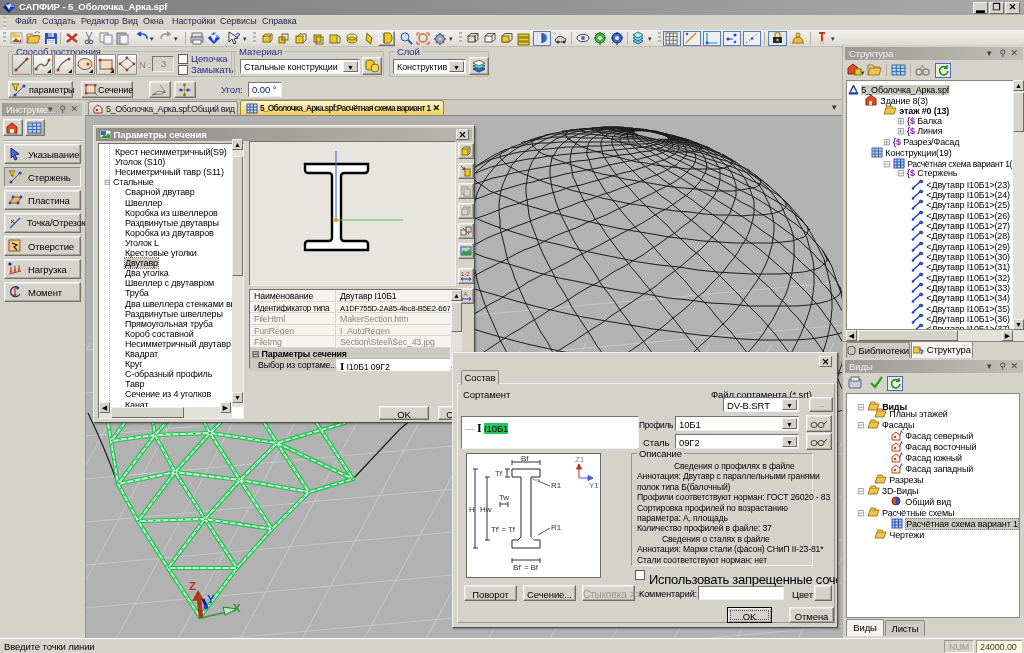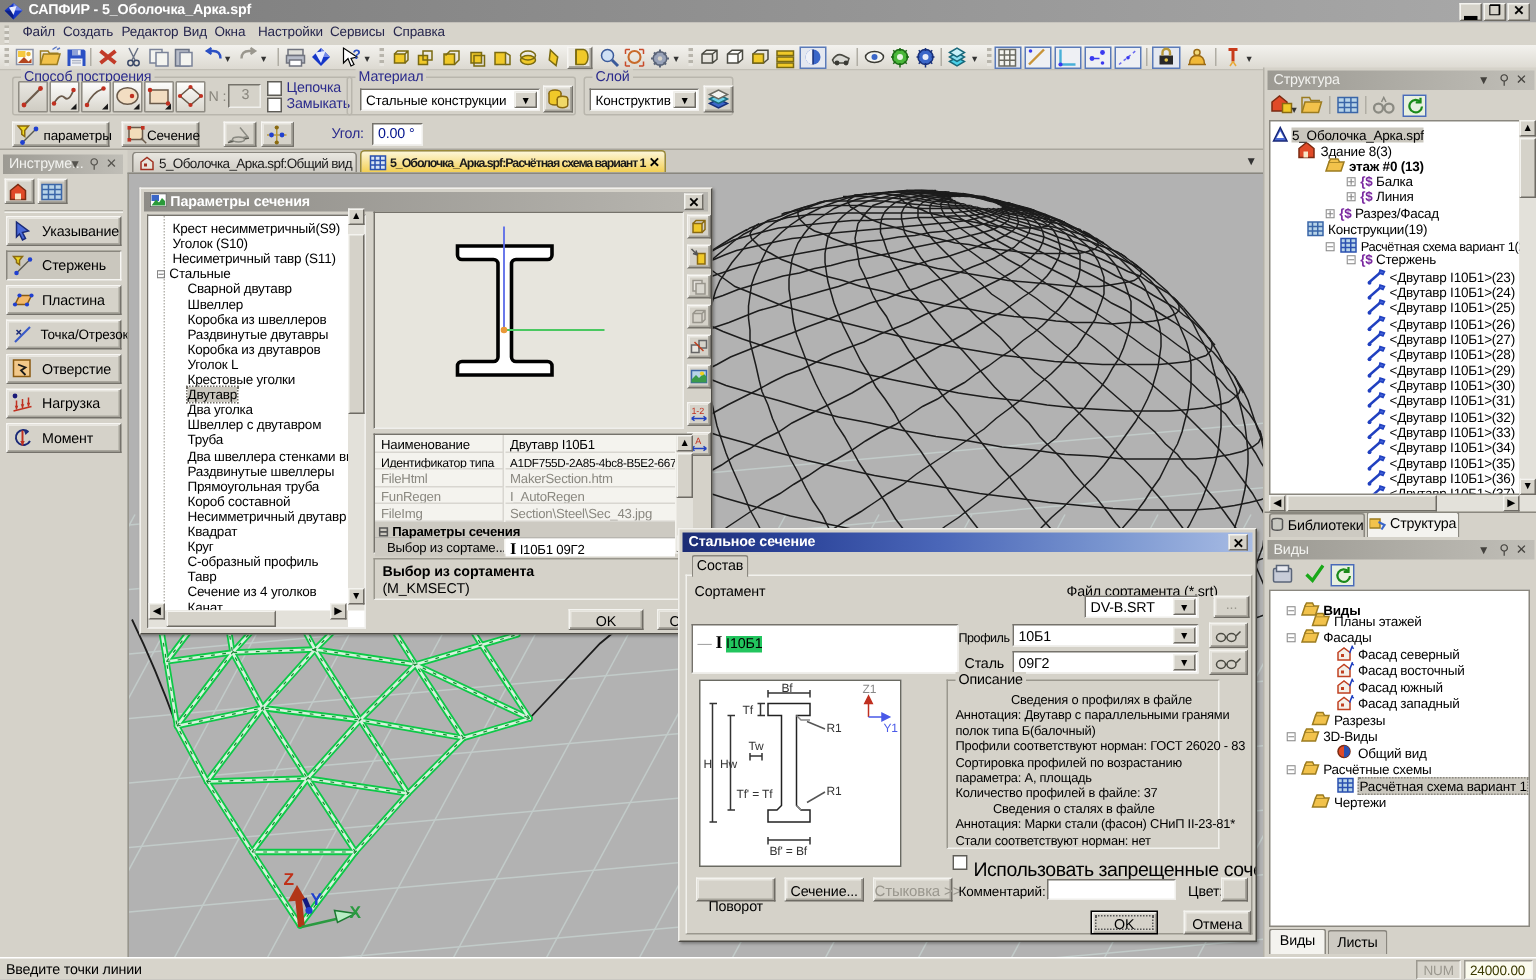--- a/index.html
+++ b/index.html
@@ -1019,30 +1019,25 @@
         <div style="position:absolute;left:87px;top:46.0px;right:0;height:11.5px;border-bottom:1px solid #d8d6d0;padding:1px 0 0 3px;white-space:nowrap;color:#8a8880;overflow:hidden">Section\Steel\Sec_43.jpg</div>
    <div style="position:absolute;left:0;top:57.5px;width:100%;height:11.5px;background:#cdcac2;border-bottom:1px solid #b8b6b0;padding:1px 0 0 2px;font-weight:bold"><span style="color:#555">⊟</span> Параметры сечения</div>
    <div style="position:absolute;left:0;top:69.0px;width:86px;height:12px;background:#cdcac2;padding:1px 0 0 8px;overflow:hidden;white-space:nowrap">Выбор из сортаме...</div>
         <div style="position:absolute;left:87px;top:69.0px;right:0;height:12px;background:#fff;padding:1px 0 0 3px"><b style="font-family:'Liberation Serif',serif;font-size:11px">I</b> I10Б1 09Г2</div>
   </div>
   <div class="abs sb" style="left:357px;top:164px;width:11px;height:78px"></div>
   <div class="sbtn" style="left:357px;top:164px">▲</div>
   <div class="sbtn" style="left:357px;top:231px">▼</div>
   <div class="sthumb" style="left:357px;top:176px;width:11px;height:30px"></div>
 
-  <div class="abs" style="left:155px;top:246px;width:213px;height:28px;border:1px solid;border-color:#9a978e #f2f1ed #f2f1ed #9a978e;background:#d5d2c9">
-    <div style="position:absolute;left:5px;top:3px;font-weight:bold">Выбор из сортамента</div>
-    <div style="position:absolute;left:5px;top:14px">(M_KMSECT)</div>
-  </div>
   <div class="pbtn" style="left:285px;top:280px;width:50px;height:14px;padding-top:2px">OK</div>
   <div class="pbtn" style="left:344px;top:280px;width:50px;height:14px;padding-top:2px">Отмена</div>
 </div>
 
 <div id="dlg2" class="dlg" style="left:452px;top:352px;width:386px;height:276px;overflow:hidden">
-  <div class="dtitle" style="background:linear-gradient(90deg,#1c2c74 0%,#2a4298 18%,#4a66b8 45%,#7a96d0 75%,#a8bce4 100%)">Стальное сечение</div>
   <div class="xbtn" style="right:5px;top:3px">✕</div>
   <div class="abs" style="left:4px;top:30px;width:378px;height:240px;border:1px solid;border-color:#f2f1ed #9a978e #9a978e #f2f1ed"></div>
   <div class="abs" style="left:8px;top:17px;width:38px;height:15px;background:#d5d2c9;border:1px solid #8a877f;border-bottom:1px solid #d5d2c9;border-radius:2px 2px 0 0;text-align:center;padding-top:1px">Состав</div>
   <span class="abs" style="left:10px;top:36px">Сортамент</span>
   <span class="abs" style="left:258px;top:36px">Файл сортамента (*.srt)</span>
   <div class="abs combo" style="left:270px;top:44px;width:76px;height:15px">
         <span style="position:absolute;left:3px;top:2px">DV-B.SRT</span>
         <div class="ar"></div>
       </div>
   <div class="abs pbtn" style="left:356px;top:44px;width:24px;height:15px;color:#9a978e">...</div>
@@ -1113,21 +1108,21 @@
    <div style="position:absolute;left:3px;top:39px;white-space:nowrap">Профили соответствуют норман: ГОСТ 26020 - 83</div>
    <div style="position:absolute;left:3px;top:50px;white-space:nowrap">Сортировка профилей по возрастанию</div>
    <div style="position:absolute;left:3px;top:60px;white-space:nowrap">параметра: А, площадь</div>
    <div style="position:absolute;left:3px;top:70px;white-space:nowrap">Количество профилей в файле: 37</div>
    <div style="position:absolute;left:28px;top:81px;white-space:nowrap">Сведения о сталях в файле</div>
    <div style="position:absolute;left:3px;top:91px;white-space:nowrap">Аннотация: Марки стали (фасон)  СНиП II-23-81*</div>
    <div style="position:absolute;left:3px;top:102px;white-space:nowrap">Стали соответствуют норман: нет</div>
   </div>
   <div class="cbx" style="left:182px;top:217px"></div>
   <span class="abs" style="left:196px;top:219px;white-space:nowrap;font-size:13px;letter-spacing:-0.3px">Использовать запрещенные сочетания профиль-сталь</span>
-  <div class="pbtn" style="left:11px;top:232px;width:53px;height:16px;padding-top:13px">Поворот</div>
+  <div class="pbtn" style="left:11px;top:232px;width:53px;height:16px;padding-top:3px">Поворот</div>
   <div class="pbtn" style="left:70px;top:232px;width:53px;height:16px;padding-top:3px">Сечение...</div>
   <div class="pbtn" style="left:129px;top:232px;width:53px;height:16px;padding-top:3px;color:#9a978e;white-space:nowrap;font-size:10px">Стыковка &gt;&gt;</div>
   <span class="abs" style="left:186px;top:236px;font-size:9px">Комментарий:</span>
   <div class="abs sunken" style="left:245px;top:233px;width:86px;height:14px"></div>
   <span class="abs" style="left:339px;top:236px">Цвет:</span>
   <div class="pbtn" style="left:361px;top:232px;width:18px;height:16px"></div>
   <div class="pbtn" style="left:274px;top:254px;width:45px;height:16px;padding-top:3px;border:1px solid #000;box-shadow:inset 1px 1px 0 #f4f3ef,inset -1px -1px 0 #a8a59c;outline:1px dotted #555;outline-offset:-4px">OK</div>
   <div class="pbtn" style="left:336px;top:254px;width:45px;height:16px;padding-top:3px">Отмена</div>
 </div>
 

